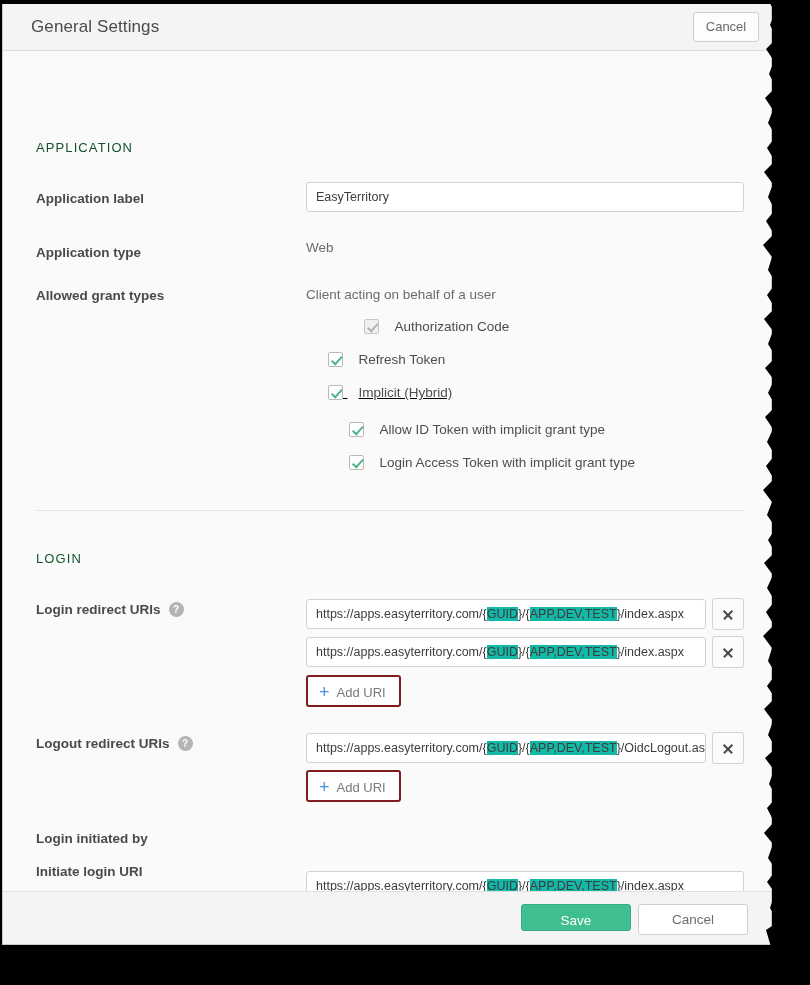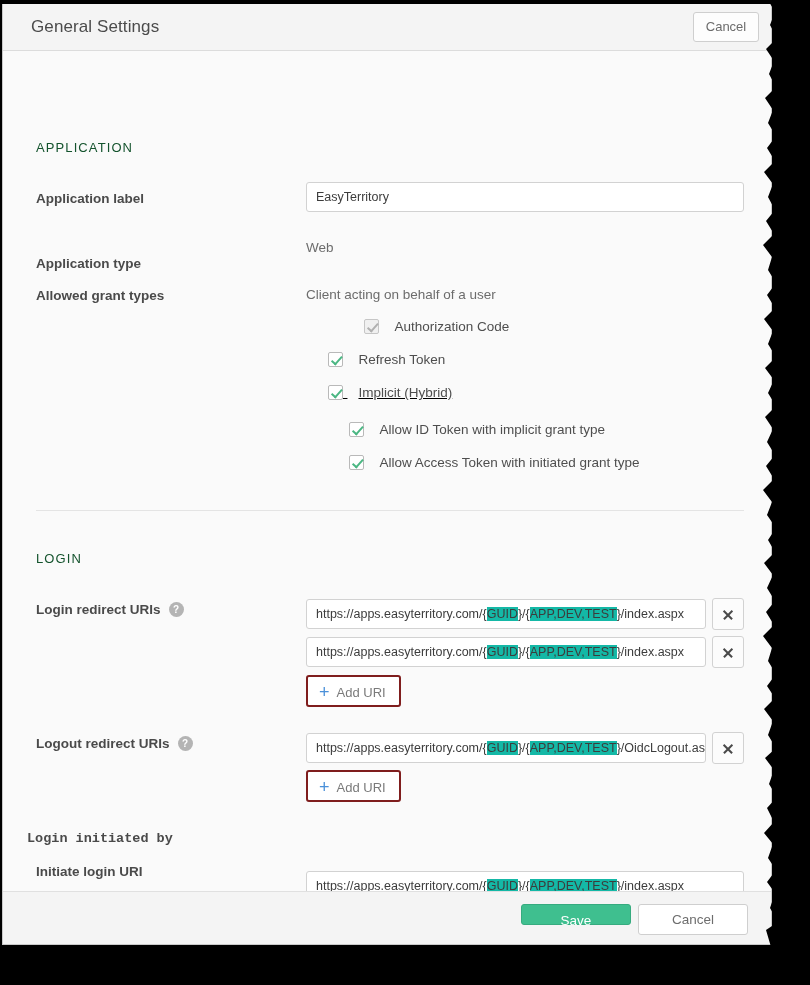--- a/index.html
+++ b/index.html
@@ -229,21 +229,21 @@
   
   .footer {
     position: relative;
     height: 54px;
     background: #f4f4f4;
     border-top: 1px solid #e0e0e0;
   }
   .btn-save {
     position: absolute;
     right: 140px; top: 12px;
-    width: 110px; height: 21px;
+    width: 110px; height: 27px;
     line-height: 31px;
     text-align: center;
     background: #3fbf8f;
     border: 1px solid #36ab7f;
     border-radius: 3px;
     color: #ffffff;
     font-size: 13.5px;
     cursor: pointer;
   }
   .btn-cancel-bot {
@@ -291,21 +291,21 @@
       <div class="btn-cancel-top">Cancel</div>
     </div>
 
     <div class="body">
 
       <div class="section-head sh-application">APPLICATION</div>
 
       <div class="row-label" style="left:33px; top:140px;">Application label</div>
       <div class="tinput" style="left:303px; top:131px; width:438px;">EasyTerritory</div>
 
-      <div class="row-label" style="left:33px; top:205px;">Application type</div>
+      <div class="row-label" style="left:33px; top:194px;">Application type</div>
       <div class="row-static" style="left:303px; top:189px;">Web</div>
 
       <div class="row-label" style="left:33px; top:237px;">Allowed grant types</div>
       <div class="row-static" style="left:303px; top:236px;">Client acting on behalf of a user</div>
 
       <div class="cbrow" style="left:325px; top:266px;padding-left:36px;">
         <span class="cbox disabled"></span>
         <span class="cblabel">Authorization Code</span>
       </div>
 
@@ -319,21 +319,21 @@
         <span class="cblabel">Implicit (Hybrid)</span>
       </div>
 
       <div class="cbrow" style="left:346px; top:369px;">
         <span class="cbox"></span>
         <span class="cblabel">Allow ID Token with implicit grant type</span>
       </div>
 
       <div class="cbrow" style="left:346px; top:402px;">
         <span class="cbox"></span>
-        <span class="cblabel">Allow Access Token with initiated grant type</span>
+        <span class="cblabel">Login Access Token with implicit grant type</span>
       </div>
 
       <div class="divider"></div>
 
       <div class="section-head sh-login">LOGIN</div>
 
       <div class="row-label" style="left:33px; top:551px;">
         <span>Login redirect URIs</span><span class="help-icon">?</span>
       </div>
 
@@ -347,21 +347,21 @@
 
       <div class="row-label" style="left:33px; top:685px;">
         <span>Logout redirect URIs</span><span class="help-icon">?</span>
       </div>
 
       <div class="tinput" style="left:303px; top:682px; width:400px;"><span>https://apps.easyterritory.com/{</span><span class="hl">GUID</span><span>}/{</span><span class="hl">APP,DEV,TEST</span><span>}/OidcLogout.aspx</span></div>
       <div class="xbtn" style="left:709px; top:681px;"></div>
 
       <div class="addbtn" style="left:303px; top:719px;"><span class="plus">+</span><span>Add URI</span></div>
 
-      <div class="row-label" style="left:24px; top:780px;font-family:Liberation Mono, monospace;">Login initiated by</div>
+      <div class="row-label" style="left:33px; top:780px;">Login initiated by</div>
 
       <div class="row-label" style="left:33px; top:813px;">Initiate login URI</div>
       <div class="tinput" style="left:303px; top:820px; width:438px;"><span>https://apps.easyterritory.com/{</span><span class="hl">GUID</span><span>}/{</span><span class="hl">APP,DEV,TEST</span><span>}/index.aspx</span></div>
 
     </div>
 
     <div class="footer">
       <div class="btn-save">Save</div>
       <div class="btn-cancel-bot">Cancel</div>
     </div>

